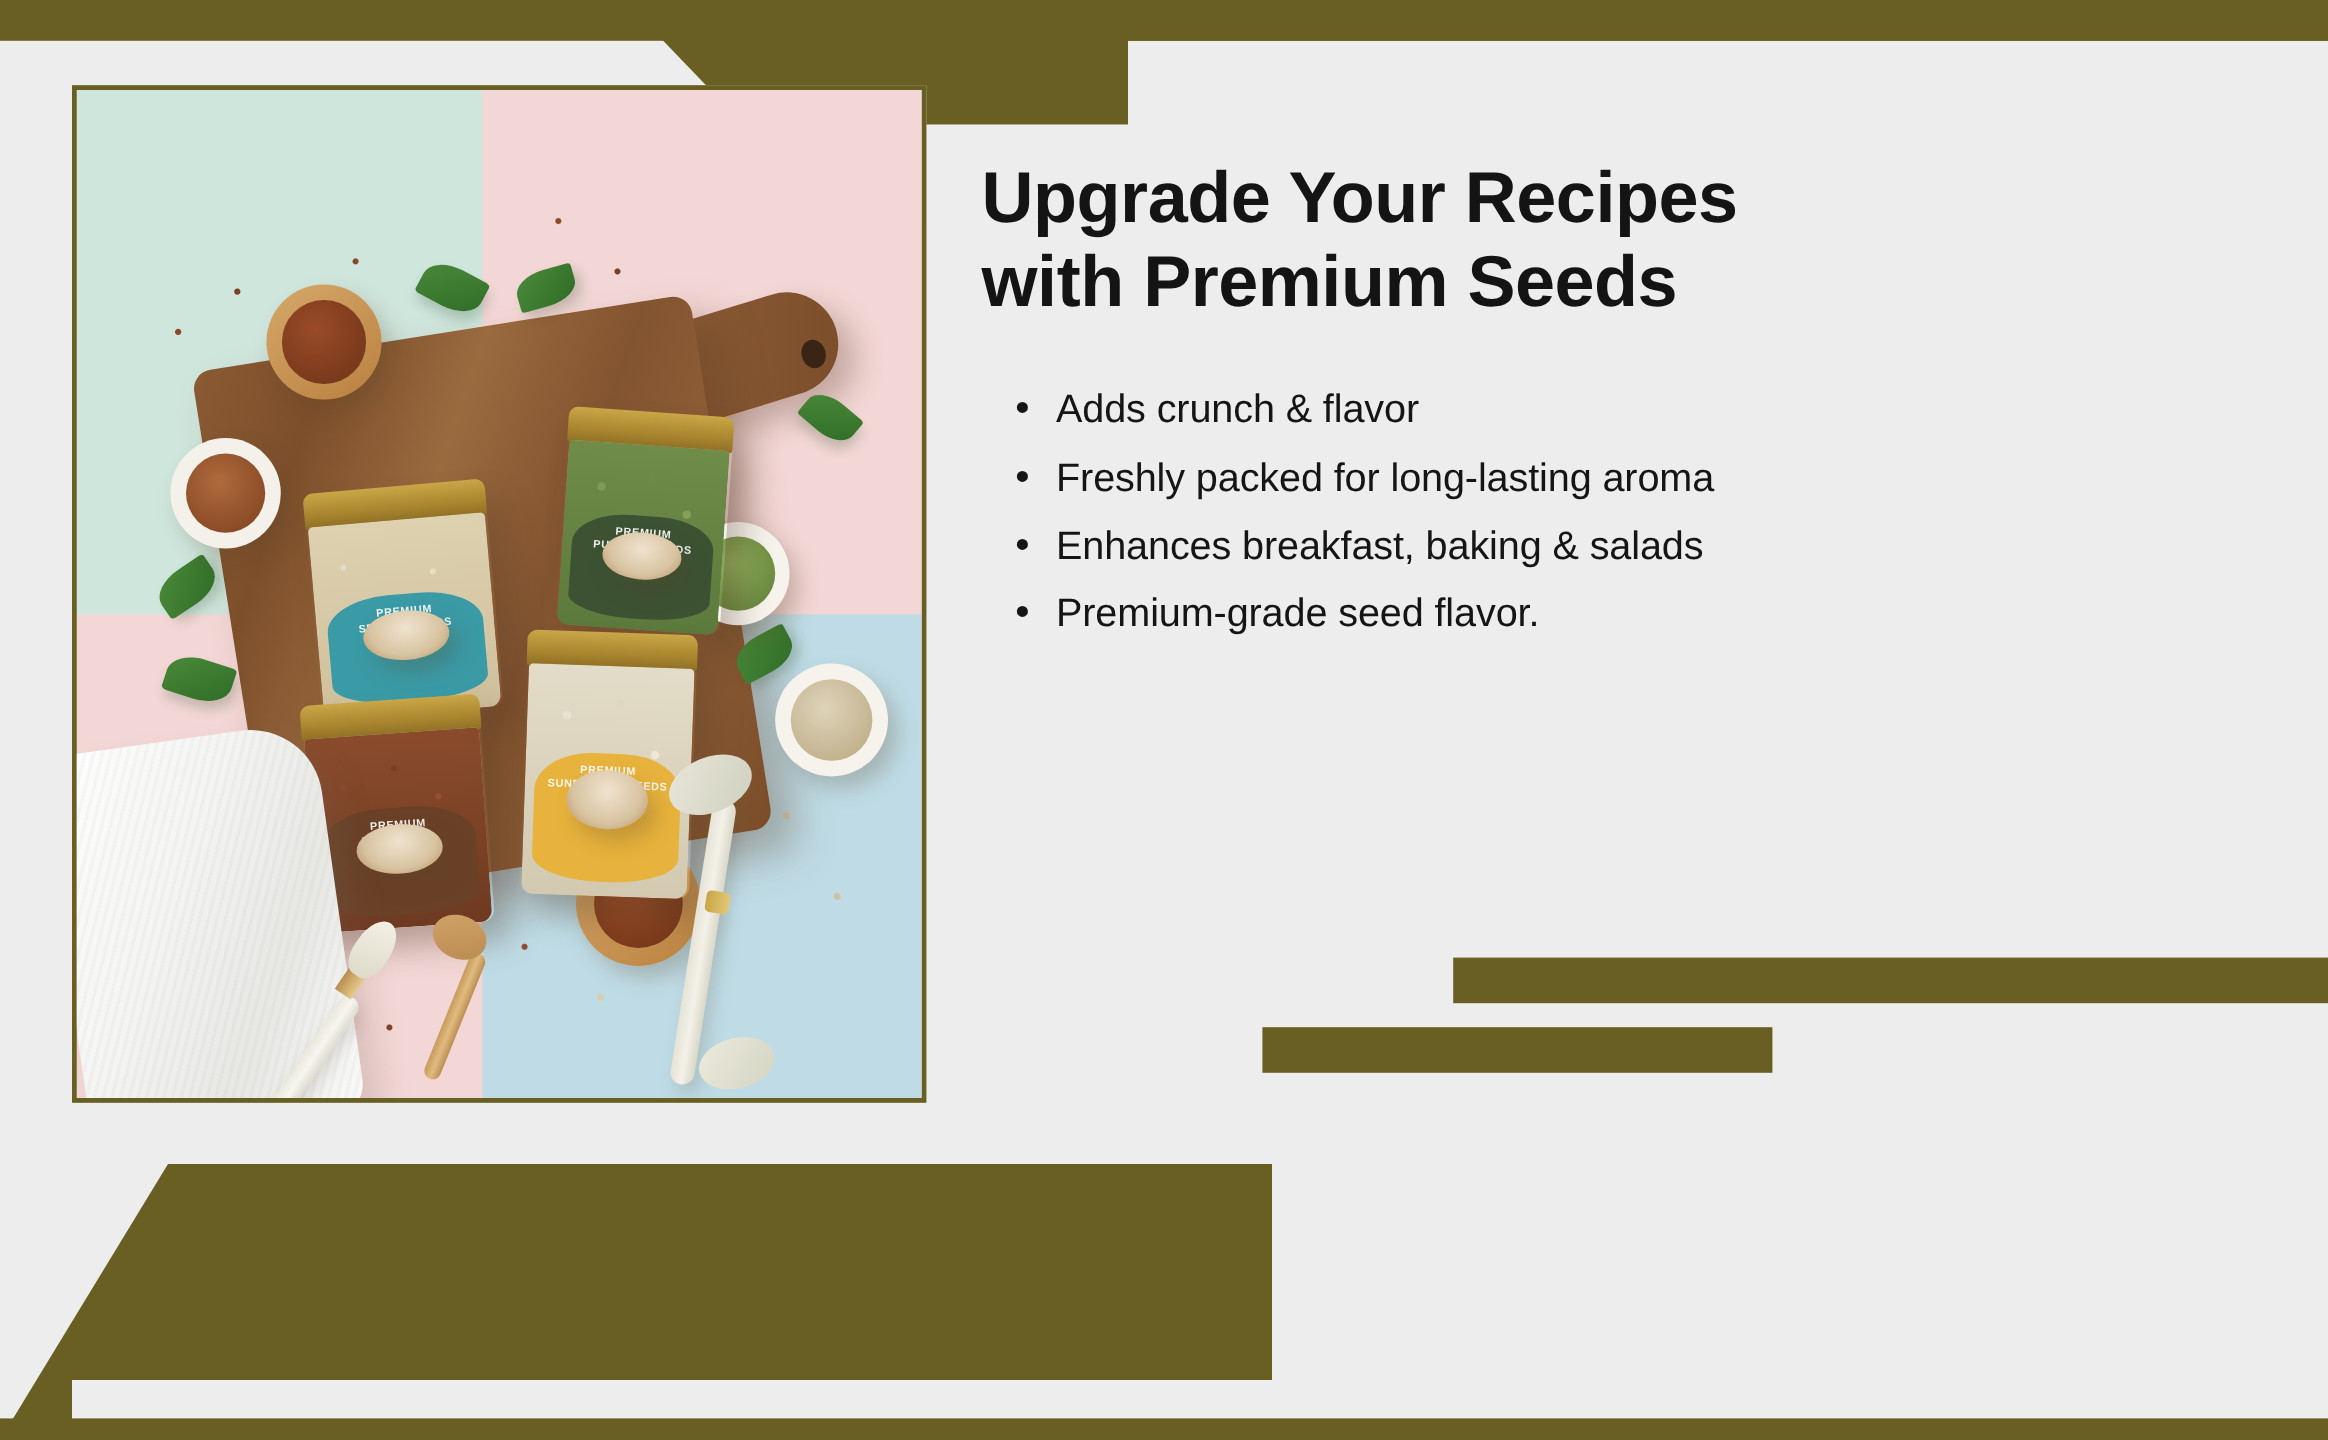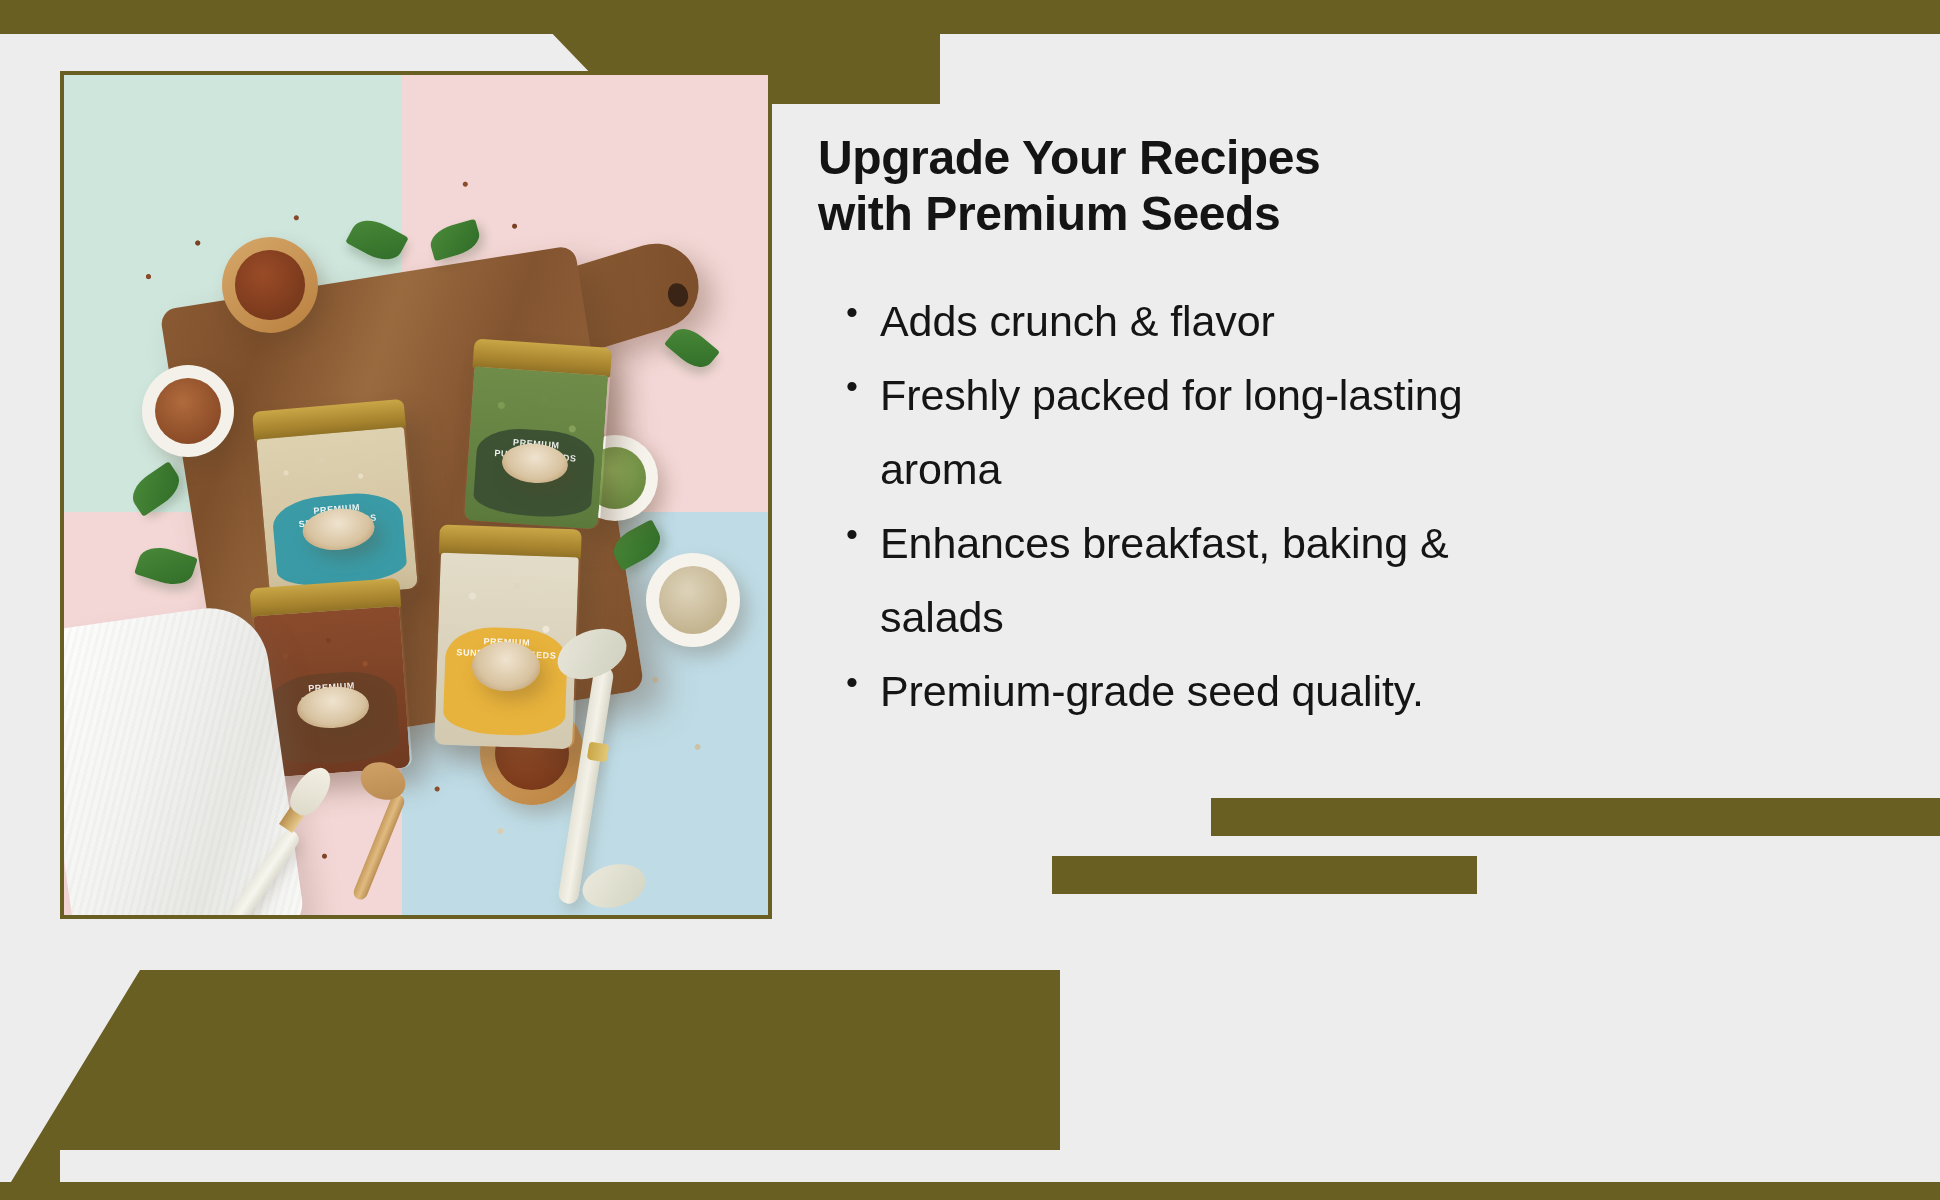--- a/index.html
+++ b/index.html
@@ -268,27 +268,27 @@
       radial-gradient(circle at 22% 58%, #d7cbb0 2.2px, transparent 3.2px),
       radial-gradient(circle at 30% 62%, #cec2a5 2.2px, transparent 3.2px),
       radial-gradient(circle at 37% 93%, #7f4528 2px, transparent 3px);
   }
 
   
   .text-col{
     position:absolute; left:818px; top:130px; width:1040px;
   }
   .headline{
-    font-size:48px; line-height:1.16; font-weight:bold; color:#141414;
+    font-size:60px; line-height:1.16; font-weight:bold; color:#141414;
     letter-spacing:-0.4px; white-space:pre-line;
   }
   .bullets{ list-style:none; margin-top:44px; }
   .bullets li{
     position:relative; padding-left:62px;
-    font-size:43px; line-height:1.72; color:#151515; letter-spacing:-0.1px;
+    font-size:33px; line-height:1.72; color:#151515; letter-spacing:-0.1px;
     max-width:760px;
   }
   .bullets li::before{
     content:"\2022"; position:absolute; left:28px; top:-2px;
     font-size:34px; color:#151515;
   }
 </style>
 </head>
 <body>
 
@@ -405,16 +405,16 @@
     </div>
   </div>
 
   <div class="text-col">
     <h1 class="headline">Upgrade Your Recipes
 with Premium Seeds</h1>
     <ul class="bullets">
       <li>Adds crunch &amp; flavor</li>
       <li>Freshly packed for long-lasting aroma</li>
       <li>Enhances breakfast, baking &amp; salads</li>
-      <li>Premium-grade seed quality.</li>
+      <li>Premium-grade seed flavor.</li>
     </ul>
   </div>
 </div>
 
 </body></html>

